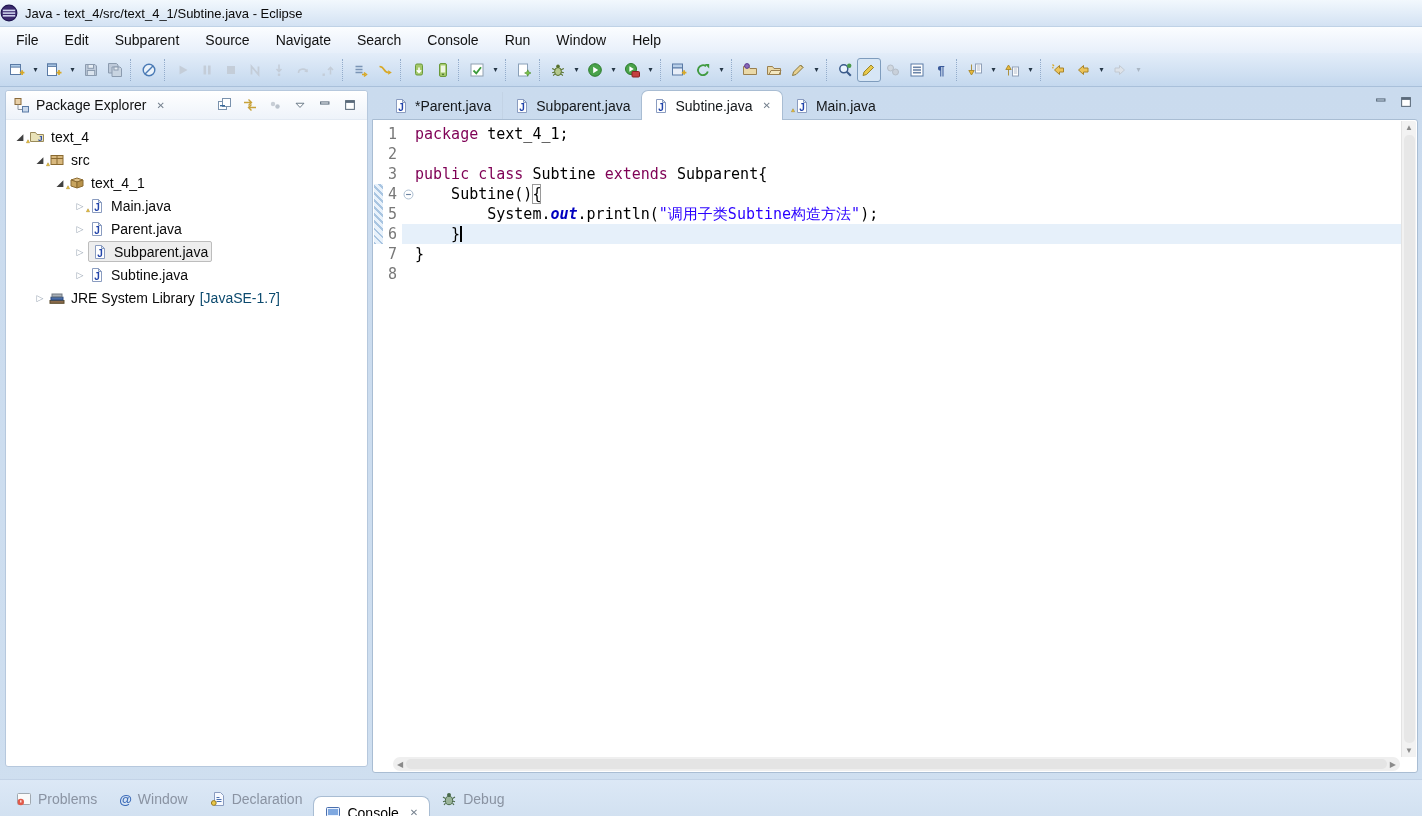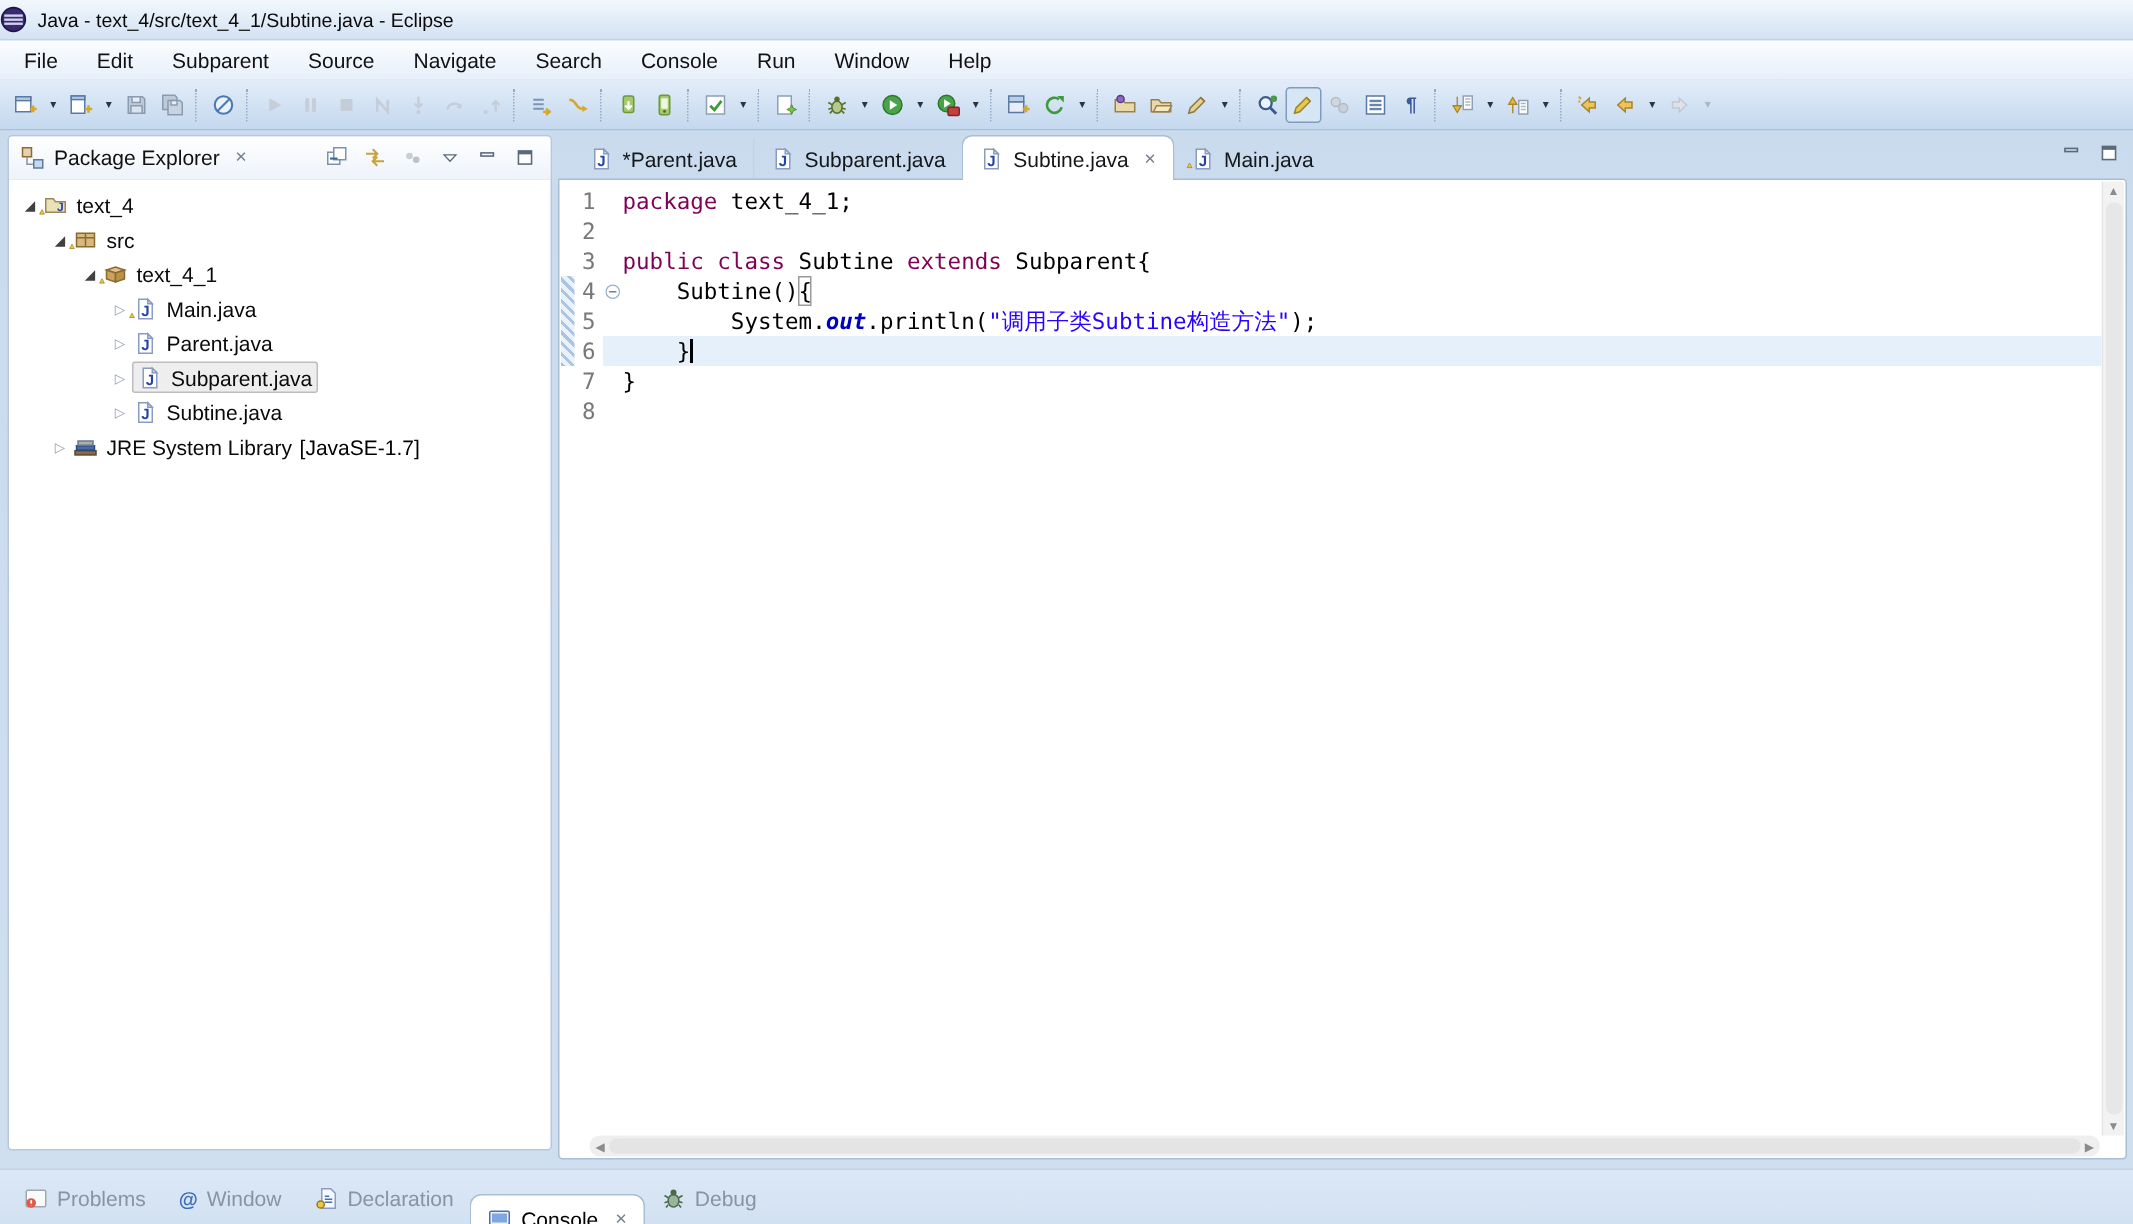--- a/index.html
+++ b/index.html
@@ -41,21 +41,21 @@
   .vh-icons .vbtn { width:18px; height:18px; display:flex; align-items:center; justify-content:center; }
   .tree { padding-top:5px; }
   .trow { height:23px; display:flex; align-items:center; font-size:14px; color:#0a0a0a; }
   .chev { width:16px; flex:none; text-align:center; }
   .chev.col { color:#98a4b2; font-size:9px; }
   .chev.exp { color:#404040; font-size:9px; }
   .iconw { width:17px; height:16px; position:relative; margin:0 5px 0 1px; flex:none; }
   .iconw .ovl { position:absolute; left:-3px; bottom:-2px; }
   .selbox { display:flex; align-items:center; background:#eeeeee;
     border:1px solid #bdbdbd; border-radius:2px; padding:0 3px 0 2px; height:21px; }
-  .deco { color:#000000; margin-left:5px; }
+  .deco { color:#0c4a6e; margin-left:5px; }
 
   
   #editor-area { position:absolute; left:372px; top:3px; width:1046px; height:683px; }
   .editor-tabbar { height:29px; display:flex; align-items:flex-end; padding-left:10px; position:relative; }
   .etab { height:27px; display:flex; align-items:center; gap:5px; padding:0 11px;
     font-size:14px; color:#14171a; border-left:1px solid #c3d3e5; }
   .etab:first-child { border-left:none; }
   .etab.active { height:30px; background:#fff; border:1px solid #a9bdd3; border-bottom:none;
     border-radius:7px 7px 0 0; margin-bottom:-1px; z-index:5; position:relative; }
   .etab.active + .etab { border-left:none; }

